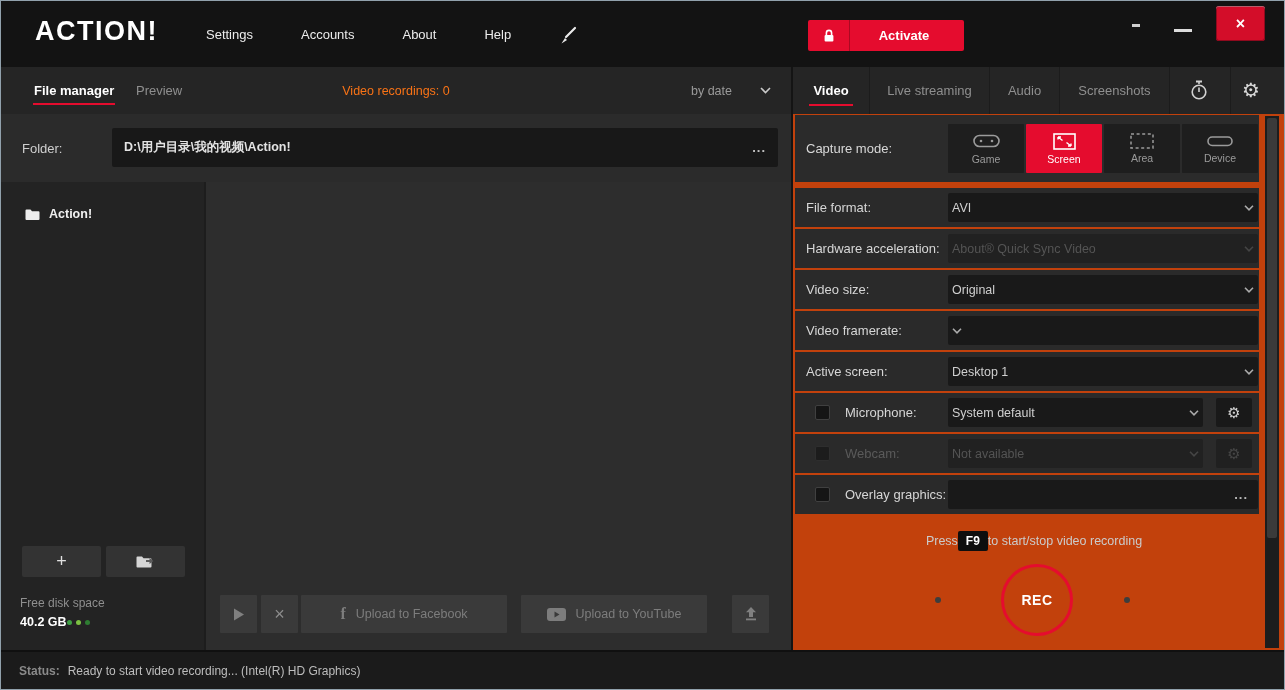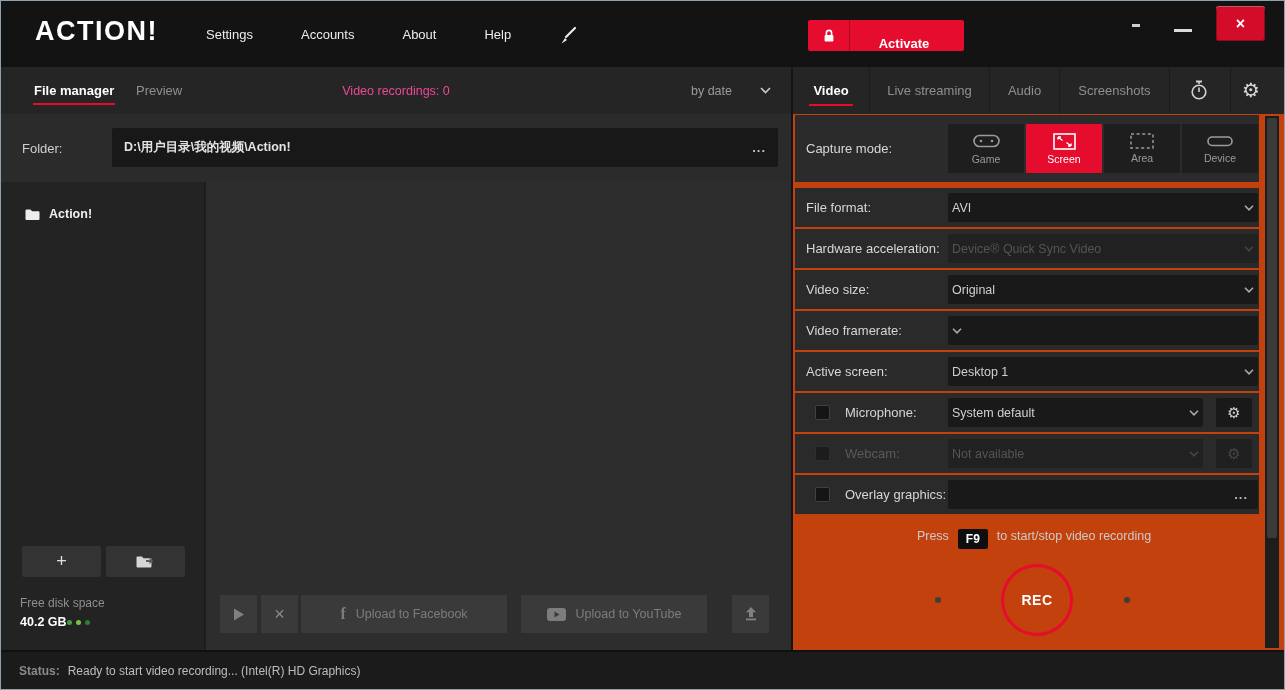--- a/index.html
+++ b/index.html
@@ -7,38 +7,38 @@
   body{width:1285px;height:690px;position:relative;overflow:hidden;background:#141414;
        font-family:"Liberation Sans","DejaVu Sans",sans-serif;color:#ddd;cursor:default}
   .win{position:absolute;inset:0;border:1px solid #91a1ac;background:#141414}
 
   
   .titlebar{position:absolute;left:0;top:0;width:1283px;height:66px;background:#131313}
   .logo{position:absolute;left:34px;top:15px;font-size:27px;font-weight:bold;color:#fff;letter-spacing:1.5px}
   .menu{position:absolute;left:205px;top:0;height:66px;display:flex;align-items:center;gap:48px}
   .menu-item{font-size:13px;font-weight:normal;color:#ececec;cursor:pointer}
   .brush-btn{position:absolute;left:552px;top:22px;width:28px;height:24px;display:flex;align-items:center;justify-content:center;cursor:pointer}
-  .activate-btn{position:absolute;left:807px;top:19px;width:156px;height:31px;background:var(--accent);border-radius:2px;display:flex;align-items:flex-end;cursor:pointer}
+  .activate-btn{position:absolute;left:807px;top:19px;width:156px;height:31px;background:var(--accent);border-radius:2px;display:flex;align-items:center;cursor:pointer}
   .activate-lock{width:42px;height:100%;display:flex;align-items:center;justify-content:center;border-right:1px solid rgba(0,0,0,.25)}
   .activate-label{flex:1;text-align:center;color:#fff;font-size:13px;font-weight:bold;padding-right:6px}
   .tray-dash{position:absolute;left:1131px;top:23px;width:8px;height:3px;background:#cfcfcf;cursor:pointer}
   .min-dash{position:absolute;left:1173px;top:28px;width:18px;height:3px;background:#dcdcdc;cursor:pointer}
   .close-btn{position:absolute;left:1215px;top:5px;width:49px;height:35px;background:#d30d29;border-radius:3px;
              box-shadow:inset 0 1px 0 rgba(255,255,255,.35), inset 0 0 0 1px #8f0a1e;
              display:flex;align-items:center;justify-content:center;color:#fff;font-size:16px;font-weight:bold;cursor:pointer}
 
   
   .left-panel{position:absolute;left:0;top:66px;width:790px;height:583px;background:#1d1d1d}
   .lp-tabs{position:absolute;left:0;top:0;width:100%;height:47px;background:#252525}
   .lp-tab{position:absolute;top:0;height:47px;display:flex;align-items:center;font-size:13px;color:#8f8f8f;cursor:pointer}
   .lp-tab.active{color:#fff;font-weight:bold}
   .lp-tab .t{position:relative;padding:2px 1px}
   .lp-tab.active .t::after{content:"";position:absolute;left:0;right:0;bottom:-5px;height:2px;background:var(--accent)}
   .lp-tab.fm{left:32px}.lp-tab.pv{left:134px}
-  .lp-count{position:absolute;left:0;top:0;width:100%;height:47px;display:flex;align-items:center;justify-content:center;font-size:12.5px;color:#ec4899;pointer-events:none}
+  .lp-count{position:absolute;left:0;top:0;width:100%;height:47px;display:flex;align-items:center;justify-content:center;font-size:12.5px;color:#f97316;pointer-events:none}
   .lp-sort{position:absolute;right:20px;top:0;height:47px;display:flex;align-items:center;gap:28px;font-size:12.5px;color:#9b9b9b;cursor:pointer}
   .folder-row{position:absolute;left:0;top:47px;width:100%;height:68px;background:#2b2b2b}
   .folder-label{position:absolute;left:21px;top:0;height:68px;display:flex;align-items:center;font-size:13px;color:#cfcfcf}
   .folder-field{position:absolute;left:111px;top:14px;width:666px;height:39px;background:#181818;border-radius:2px;display:flex;align-items:center;padding:13px 12px;cursor:text}
   .folder-path{flex:1;font-size:12.5px;font-weight:bold;color:#e3e3e3;white-space:nowrap;overflow:hidden}
   .folder-browse{width:24px;text-align:right;color:#c2c2c2;font-size:13px;font-weight:bold;letter-spacing:1px;cursor:pointer}
   .lp-body{position:absolute;left:0;top:115px;width:100%;height:468px}
   .tree{position:absolute;left:0;top:0;width:203px;height:100%;background:#232323}
   .tree-item{position:absolute;left:0;top:18px;width:100%;height:28px;display:flex;align-items:center;gap:9px;padding-left:24px;cursor:pointer}
   .tree-item span{font-size:12.5px;font-weight:bold;color:#f0f0f0}
@@ -88,21 +88,21 @@
   .select.narrow{width:255px}
   .checkbox{position:absolute;left:20px;top:12px;width:15px;height:15px;background:#151515;border:1px solid #404040;border-radius:2px;cursor:pointer}
   .lbl2{position:absolute;left:50px;top:0;height:39px;display:flex;align-items:center;font-size:13px;color:#d6d6d6}
   .gear-btn{position:absolute;left:421px;top:5px;width:36px;height:29px;background:#191919;border-radius:2px;display:flex;align-items:center;justify-content:center;font-size:15px;color:#cfcfcf;cursor:pointer}
   .srow.off .lbl2{color:#5a5a5a}
   .srow.off .checkbox{border-color:#2e2e2e;background:#1c1c1c;cursor:default}
   .srow.off .gear-btn{background:#202020;color:#454545;cursor:default}
   .field{position:absolute;left:153px;top:5px;width:310px;height:29px;background:#191919;border-radius:2px;display:flex;align-items:center;justify-content:flex-end;padding:0 10px;cursor:pointer}
   .field .browse{color:#b8b8b8;font-size:13px;font-weight:bold;letter-spacing:1px}
 
-  .hotkey{position:absolute;left:2px;top:462px;width:478px;height:24px;display:flex;align-items:flex-start;justify-content:center;gap:9px;font-size:12.5px;color:#cbcbcb}
+  .hotkey{position:absolute;left:2px;top:462px;width:478px;height:24px;display:flex;align-items:center;justify-content:center;font-size:12.5px;color:#cbcbcb}
   .key{background:#0e0e0e;color:#fff;font-weight:bold;font-size:12px;padding:3px 8px;border-radius:2px}
   .rec-ring{position:absolute;left:208px;top:497px;width:72px;height:72px;border:3px solid var(--accent);border-radius:50%;display:flex;align-items:center;justify-content:center;cursor:pointer}
   .rec-ring span{color:#fff;font-weight:bold;font-size:14px;letter-spacing:.5px}
   .rec-dot{position:absolute;top:530px;width:6px;height:6px;border-radius:50%;background:#3d3d3d}
   .rec-dot.l{left:142px}.rec-dot.r{left:331px}
   .scrollbar{position:absolute;left:472px;top:49px;width:14px;height:532px;background:#1d1d1d;cursor:pointer}
   .thumb{position:absolute;left:2px;top:2px;width:10px;height:420px;background:#3a3a3a;border-radius:2px;cursor:grab}
 
   
   .statusbar{position:absolute;left:0;top:649px;width:1283px;height:39px;background:#1b1b1b;border-top:2px solid #101010;display:flex;align-items:center;gap:8px;padding-left:18px}
@@ -289,21 +289,21 @@
       <div class="select">
         <span class="val">AVI</span>
         <svg class="chev" width="10" height="6" viewBox="0 0 10 6">
             <path d="M1 0.8 L5 4.8 L9 0.8" fill="none" stroke="currentColor" stroke-width="1.6"></path>
           </svg>
       </div>
     </div>
     <div class="srow" style="top:162px">
       <span class="lbl">Hardware acceleration:</span>
       <div class="select dim">
-        <span class="val">Device® Quick Sync Video</span>
+        <span class="val">About® Quick Sync Video</span>
         <svg class="chev" width="10" height="6" viewBox="0 0 10 6">
             <path d="M1 0.8 L5 4.8 L9 0.8" fill="none" stroke="currentColor" stroke-width="1.6"></path>
           </svg>
       </div>
     </div>
     <div class="srow" style="top:203px">
       <span class="lbl">Video size:</span>
       <div class="select">
         <span class="val">Original</span>
         <svg class="chev" width="10" height="6" viewBox="0 0 10 6">

